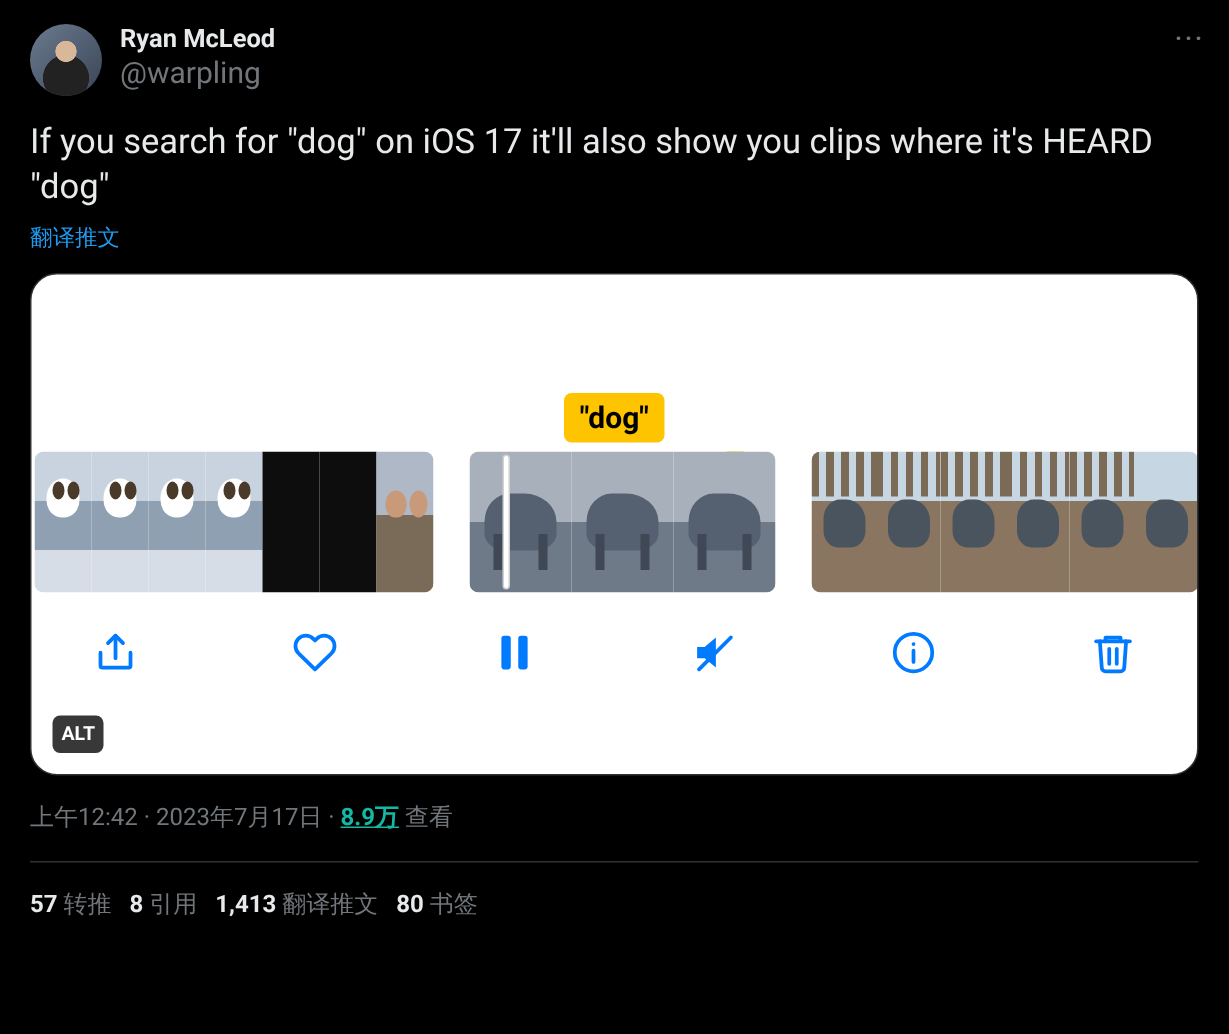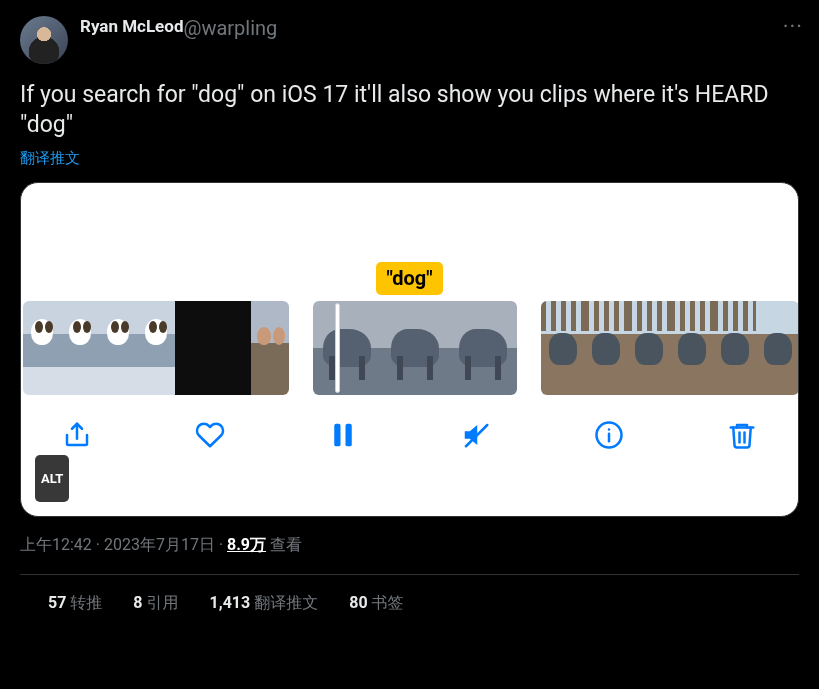--- a/index.html
+++ b/index.html
@@ -32,21 +32,21 @@
   .avatar::after {
     content: "";
     position: absolute;
     inset: 0;
     background:
       radial-gradient(circle at 50% 38%, #d9b899 0%, #d9b899 18%, transparent 19%),
       radial-gradient(circle at 50% 75%, #222 0%, #222 35%, transparent 36%);
   }
   .user-line {
     display: flex;
-    flex-direction: row;
+    flex-direction: column;
     gap: 0px;
   }
   .display-name {
     font-weight: 700;
     font-size: 17px;
     color: #e7e9ea;
   }
   .handle {
     font-size: 20px;
     color: #71767b;
@@ -233,41 +233,40 @@
   }
   .tb-btn svg { width: 30px; height: 30px; }
   .alt-badge {
     position: absolute;
     bottom: 14px;
     left: 14px;
     background: rgba(0,0,0,0.78);
     color: #fff;
     font-size: 13px;
     font-weight: 700;
-    padding: 16px 6px;
+    padding: 5px 6px;
     border-radius: 5px;
     cursor: pointer;
   }
   .meta {
     margin-top: 18px;
     font-size: 16px;
     color: #71767b;
   }
-  .meta .bold { color: #ffffff; font-weight: 700; text-decoration: underline; }
+  .meta .bold { color: #14b8a6; font-weight: 700; text-decoration: underline; }
   .sep-line {
     border-top: 1px solid #2f3336;
     margin-top: 18px;
   }
   .stats {
     display: flex;
-    gap: 31px;
+    gap: 12px;
     margin-top: 18px;
     font-size: 16px;
     color: #71767b;
-    margin-left: 28px;
   }
   .stats .num { color: #e7e9ea; font-weight: 700; margin-right: 4px; }
 </style>
 </head>
 <body>
 
 <div class="tweet">
 
   <div class="header">
     <div class="avatar"></div>

